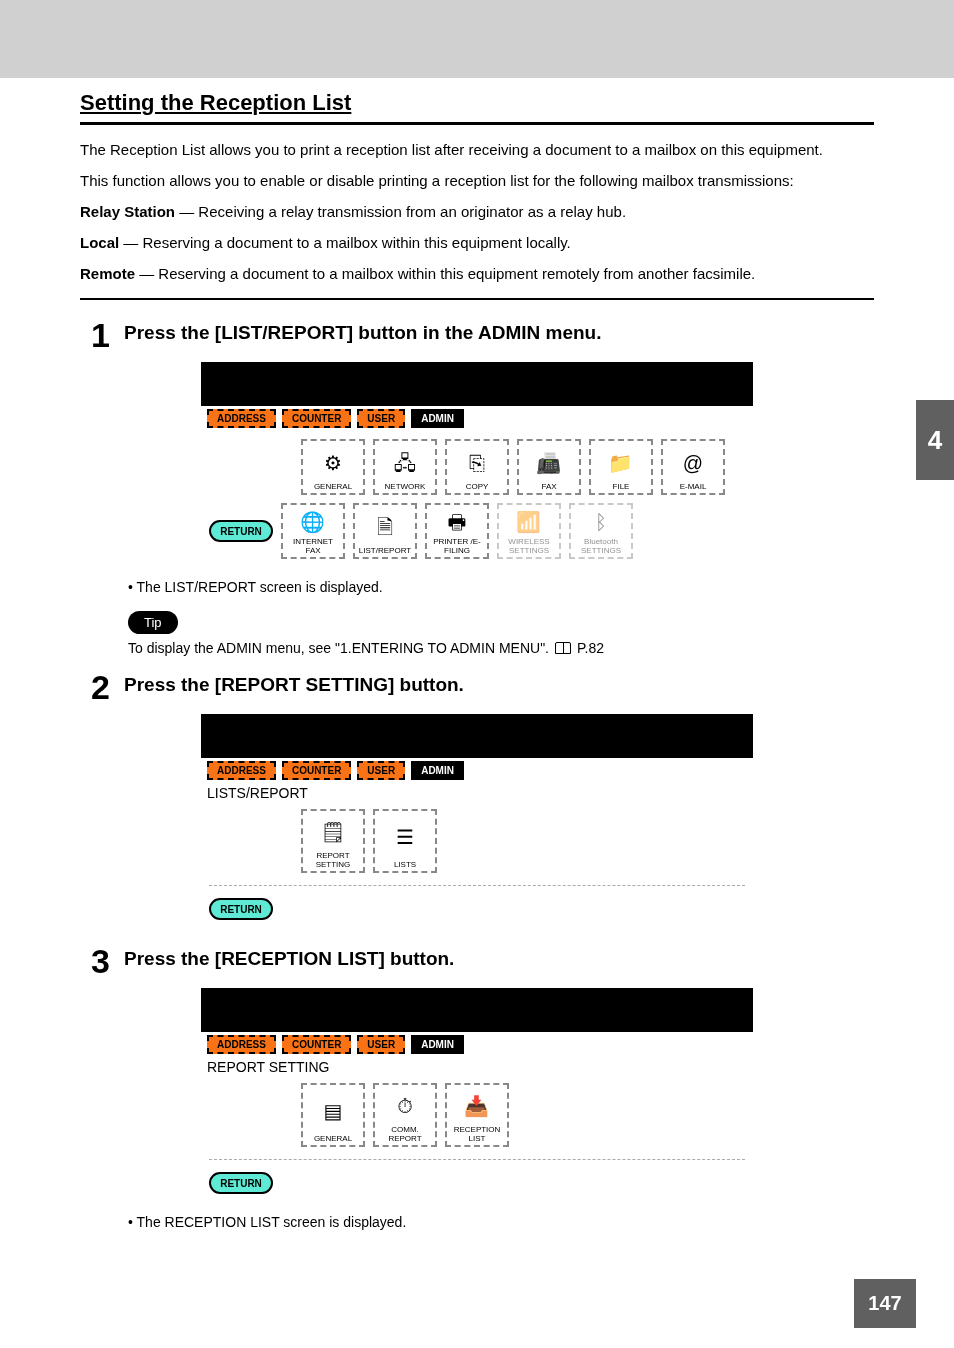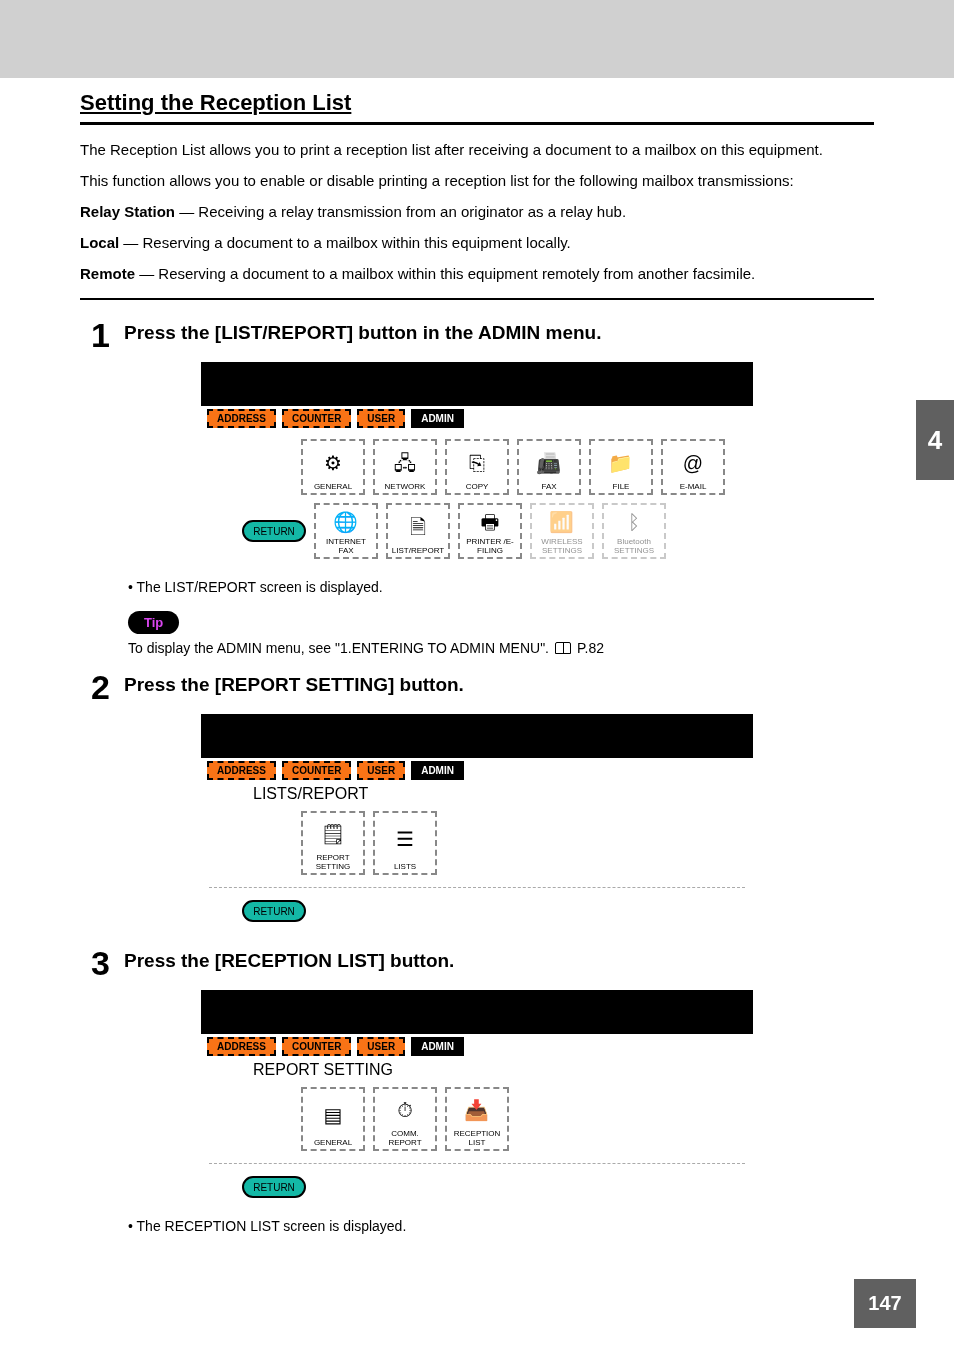--- a/index.html
+++ b/index.html
@@ -19,26 +19,26 @@
   .ss-blackbar { height: 44px; background: #000; }
   .ss-tabs { display: flex; gap: 6px; padding: 3px 6px; }
   .tab { flex: 0 0 auto; border: 2px dashed #000; font-size: 10px; font-weight: bold; text-align: center; padding: 2px 8px; background: #f97316; }
   .tab.active { background: #000; color: #fff; border-style: solid; }
   .ss-body { padding: 8px 8px 10px 8px; display: flex; flex-direction: column; gap: 8px; }
   .ss-row { display: flex; gap: 8px; align-items: center; }
   .btn-icon { width: 64px; height: 56px; border: 2px dashed #888; display: flex; flex-direction: column; align-items: center; justify-content: flex-end; font-size: 8px; text-align: center; padding: 2px; background: #fff; }
   .btn-icon.tall { height: 64px; }
   .btn-icon .glyph { font-size: 20px; line-height: 1; flex: 1; display: flex; align-items: center; justify-content: center; }
   .btn-icon.dim { opacity: 0.45; }
-  .return-btn { width: 64px; height: 22px; border: 2px solid #000; border-radius: 11px; font-size: 10px; font-weight: normal; display: flex; align-items: center; justify-content: center; background: #14b8a6; margin-left: 33px; }
-  .ss-label { font-size: 16px; padding: 2px 6px 0 6px; margin-left: 46px; }
+  .return-btn { width: 64px; height: 22px; border: 2px solid #000; border-radius: 11px; font-size: 10px; font-weight: bold; display: flex; align-items: center; justify-content: center; background: #5eead4; }
+  .ss-label { font-size: 14px; padding: 2px 6px 0 6px; }
   .dot-hr { border: 0; border-top: 1px dashed #aaa; margin: 4px 0; }
   .note { font-size: 14px; margin: 6px 0 6px 48px; }
   .note::before { content: "•  "; }
-  .tip-badge { display: inline-block; background: #000; color: #d946ef; font-size: 13px; font-weight: bold; padding: 4px 16px; border-radius: 14px; margin: 10px 0 6px 48px; }
+  .tip-badge { display: inline-block; background: #000; color: #ffffff; font-size: 13px; font-weight: normal; padding: 4px 16px; border-radius: 14px; margin: 10px 0 6px 48px; }
   .tip-text { font-size: 14px; margin-left: 48px; display: flex; align-items: center; gap: 6px; }
   .book-icon { display: inline-block; width: 16px; height: 12px; border: 1px solid #000; border-radius: 2px 2px 0 0; position: relative; }
   .book-icon::after { content: ""; position: absolute; left: 50%; top: 0; bottom: 0; border-left: 1px solid #000; }
   .side-tab { position: absolute; right: 0; top: 400px; width: 38px; height: 80px; background: #606060; color: #fff; font-size: 26px; font-weight: bold; display: flex; align-items: center; justify-content: center; }
   .page-num { position: absolute; right: 38px; bottom: 20px; width: 62px; height: 49px; background: #606060; color: #fff; font-size: 20px; font-weight: bold; display: flex; align-items: center; justify-content: center; }
   .placeholder-col { width: 84px; }
 </style>
 </head>
 <body>
 

